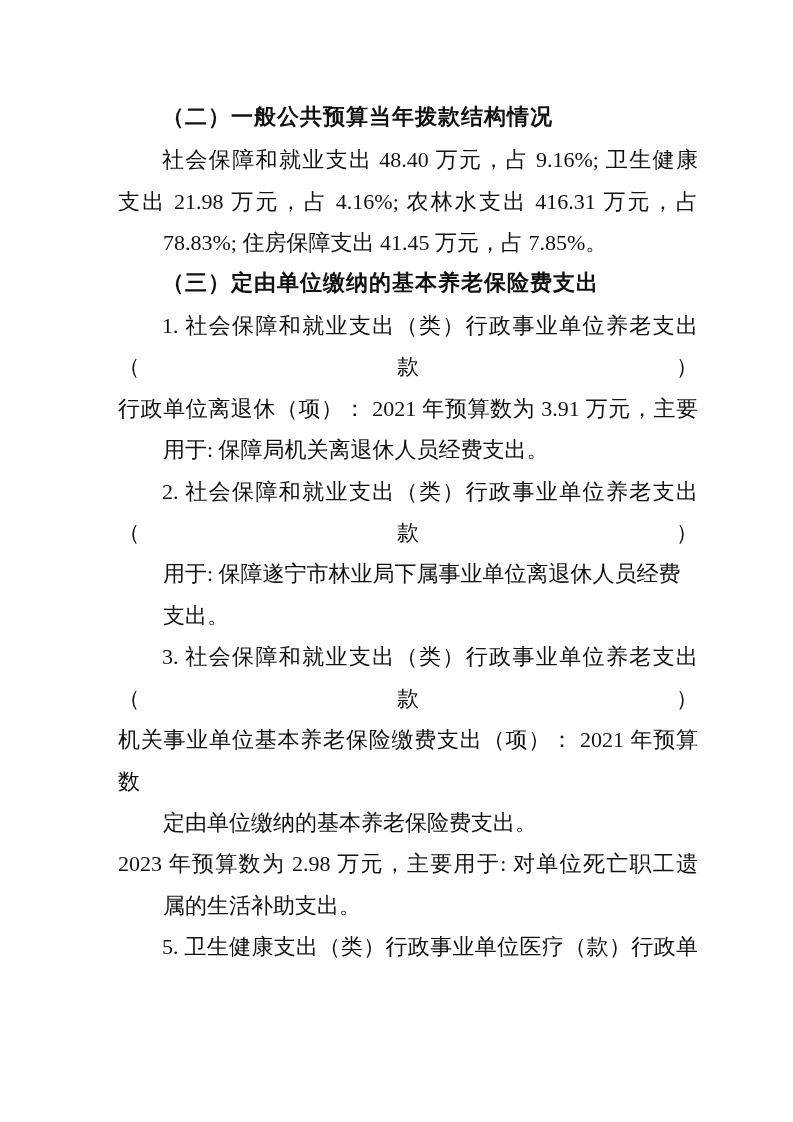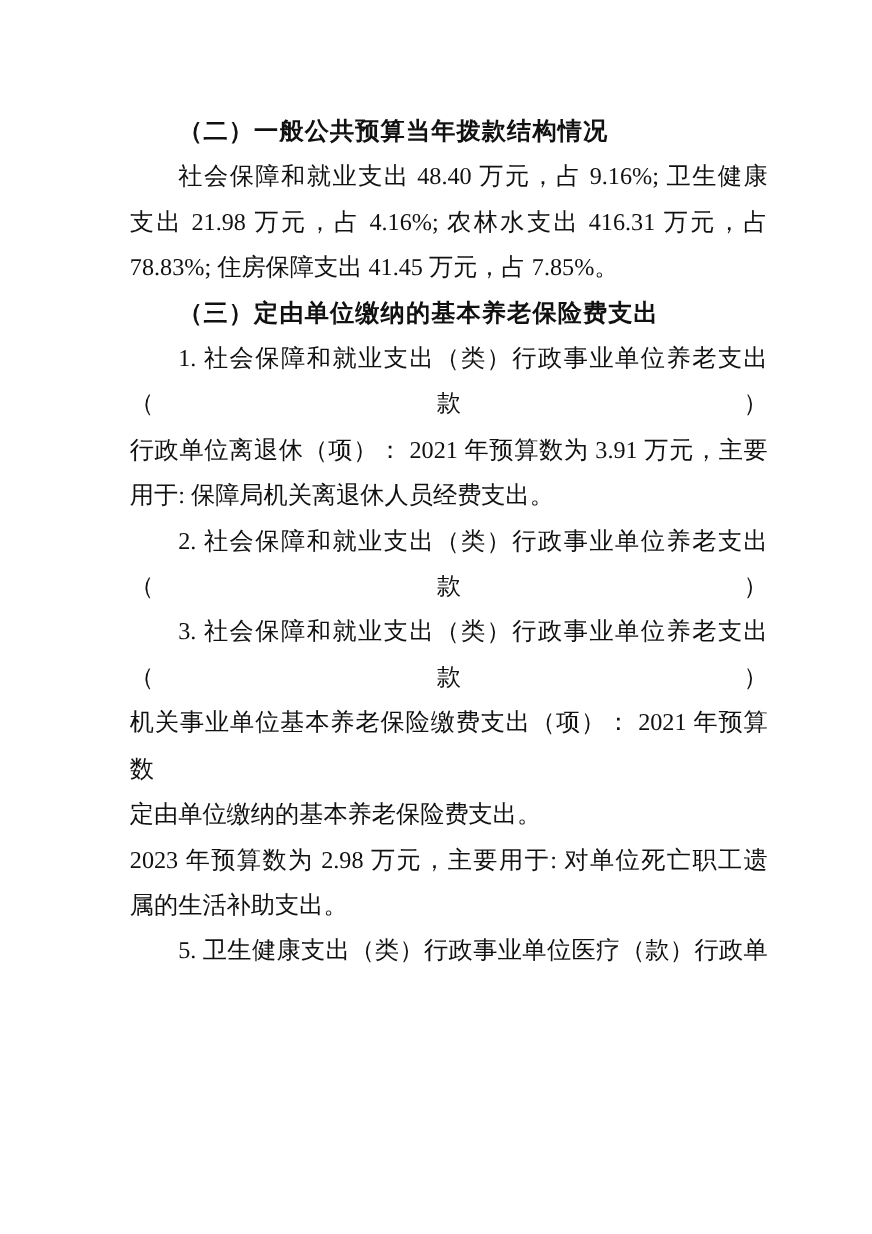--- a/index.html
+++ b/index.html
@@ -32,23 +32,24 @@
     text-align: justify;
     text-align-last: justify;
     white-space: normal;
   }
   .line.first {
     text-indent: 2em;
   }
   .line.last {
     text-align: left;
     text-align-last: auto;
+    margin-left: 45px;
   }
   .heading {
-    font-family: Liberation Serif, serif;
+    font-family: Liberation Mono, monospace;
     font-weight: 700;
     text-align: left;
     text-align-last: auto;
     text-indent: 2em;
     letter-spacing: 1px;
   }
 </style>
 </head>
 <body>
 
@@ -61,20 +62,21 @@
         <div class="line last">78.83%; 住房保障支出 41.45 万元，占 7.85%。</div>
       </div>
       <div class="line heading">（三）定由单位缴纳的基本养老保险费支出</div>
       <div class="paragraph">
         <div class="line first">1. 社会保障和就业支出（类）行政事业单位养老支出（款）</div>
         <div class="line">行政单位离退休（项）： 2021 年预算数为 3.91 万元，主要</div>
         <div class="line last">用于: 保障局机关离退休人员经费支出。</div>
       </div>
       <div class="paragraph">
         <div class="line first">2. 社会保障和就业支出（类）行政事业单位养老支出（款）</div>
+        <div class="line last">用于: 保障遂宁市林业局下属事业单位离退休人员经费支出。</div>
       </div>
       <div class="paragraph">
         <div class="line first">3. 社会保障和就业支出（类）行政事业单位养老支出（款）</div>
         <div class="line">机关事业单位基本养老保险缴费支出（项）： 2021 年预算数</div>
         <div class="line last">定由单位缴纳的基本养老保险费支出。</div>
       </div>
       <div class="paragraph">
         <div class="line">2023 年预算数为 2.98 万元，主要用于: 对单位死亡职工遗</div>
         <div class="line last">属的生活补助支出。</div>
       </div>

